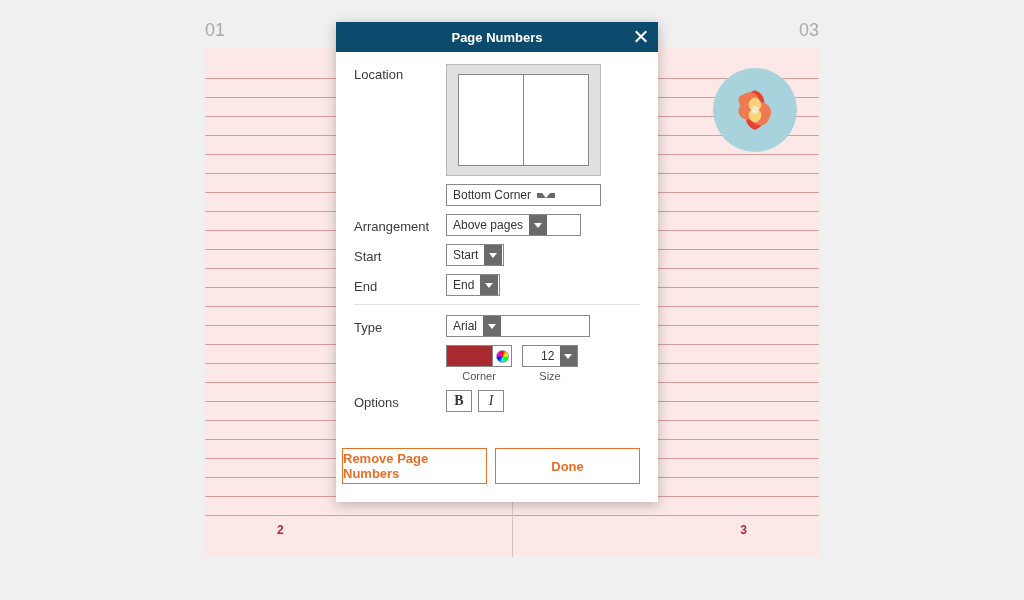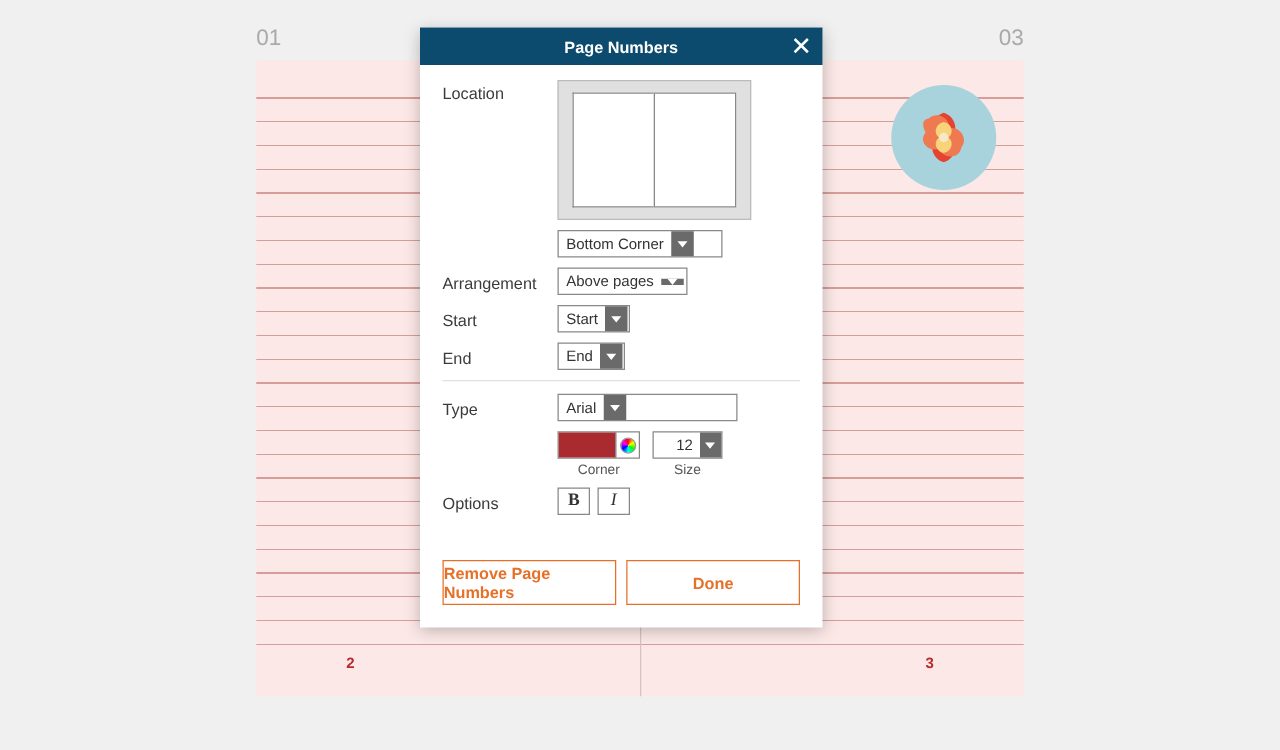--- a/index.html
+++ b/index.html
@@ -151,22 +151,22 @@
     width: 18px;
     background: #6a6a6a;
     display: flex; align-items: center; justify-content: center;
   }
   .select .chev::after {
     content: "";
     border-left: 4px solid transparent;
     border-right: 4px solid transparent;
     border-top: 5px solid #fff;
   }
-  .w-location { width: 132px; }
-  .w-arrange  { width: 104px; align-items: center; }
+  .w-location { width: 155px; align-items: center; }
+  .w-arrange  { width: 135px; }
   .w-start    { width: 58px; }
   .w-end      { width: 54px; }
   .w-type     { width: 144px; }
   .w-size     { width: 56px; padding-left: 12px; }
   .w-spacing  { width: 62px; }
 
   .divider {
     height: 1px; background: #e0e0e0;
     margin: 6px 0 10px 0;
   }
@@ -204,21 +204,21 @@
     display: inline-flex; align-items:center; justify-content:center;
     font-family: "Times New Roman", serif;
     font-size: 14px;
     cursor: pointer;
   }
   .opt-btn.bold { font-weight: 700; }
   .opt-btn.italic { font-style: italic; }
 
   .footer {
     display: flex; gap: 8px;
-    padding: 12px 18px 18px 18px;
+    padding: 12px 18px 18px 6px;
   }
   .btn {
     flex: 1;
     height: 36px;
     border: 1px solid #e77028;
     color: #e77028;
     background: #fff;
     font-size: 13px;
     font-weight: 600;
     display: flex; align-items: center; justify-content: center;

